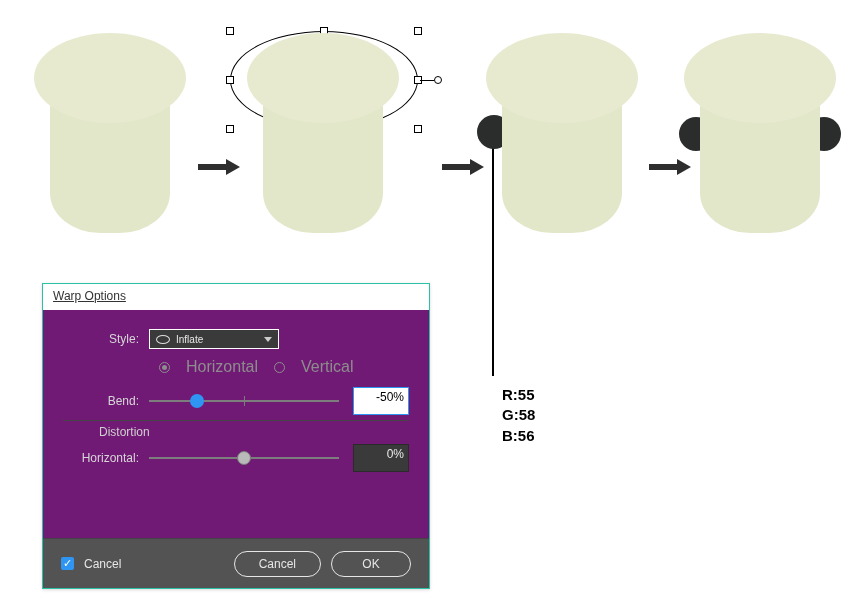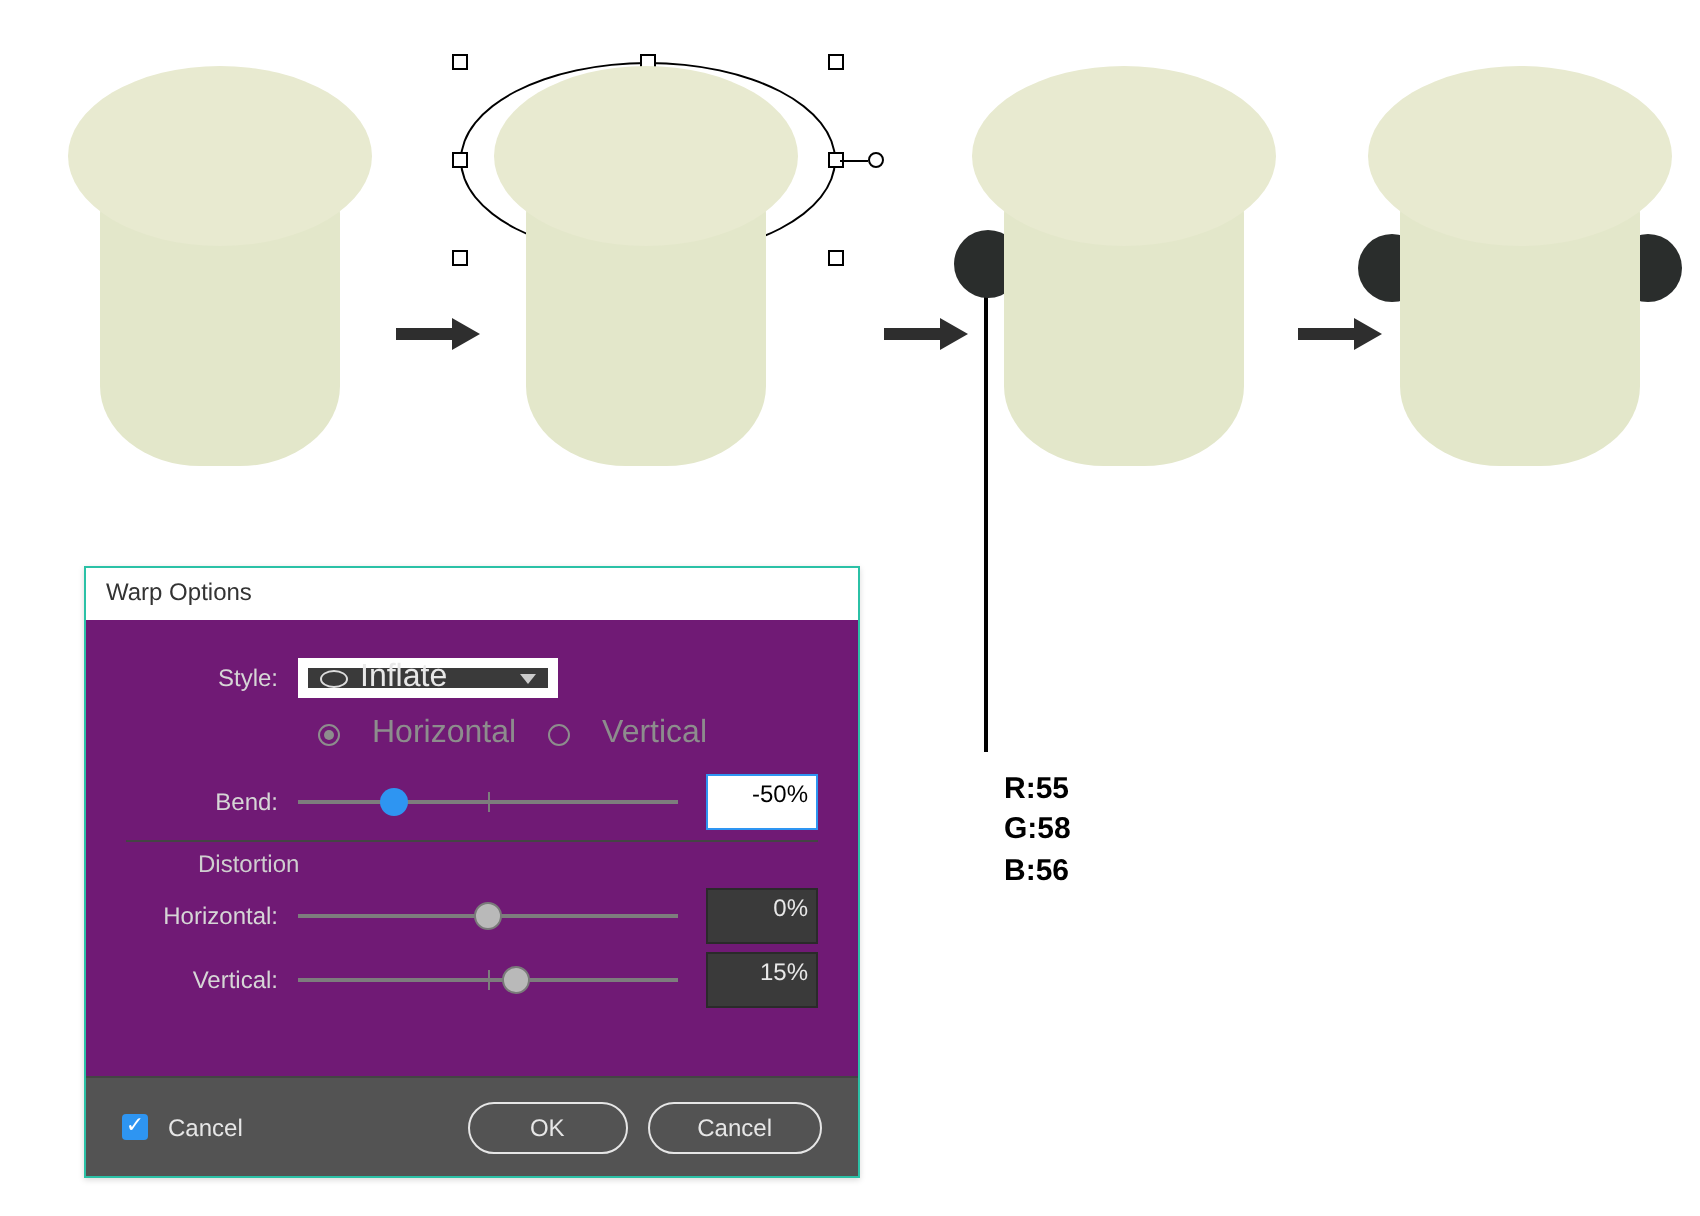--- a/index.html
+++ b/index.html
@@ -146,20 +146,21 @@
     display: flex;
     flex-direction: column;
     box-shadow: 0 1px 3px rgba(0,0,0,0.15);
   }
   .dlg-title {
     height: 26px;
     background: #fff;
     color: #333;
     font-size: 12px;
     padding: 5px 10px;
+    text-decoration: underline;
   }
   .dlg-body {
     flex: 1;
     background: #701a75;
     color: #d6d6d6;
     padding: 16px 20px 12px 20px;
     position: relative;
   }
   .row {
     display: flex;
@@ -169,27 +170,27 @@
   }
   .row .lbl {
     width: 86px;
     text-align: right;
     padding-right: 10px;
     font-size: 12px;
   }
   .select {
     width: 130px; height: 20px;
     background: #3a3a3a;
-    border: 5px solid #ffffff;
+    border: 1px solid #ffffff;
     color: #e8e8e8;
     display: flex;
     align-items: center;
     padding: 0 6px;
     justify-content: space-between;
-    font-size: 16px;
+    font-size: 10px;
     position: relative;
   }
   .select .sel-icon {
     display: inline-flex;
     align-items: center;
     gap: 6px;
   }
   .select .ellipse-icon {
     width: 14px; height: 9px;
     border: 1px solid #ddd;
@@ -408,31 +409,22 @@
     <div class="row">
       <div class="lbl">Horizontal:</div>
       <div class="slider">
         <div class="track"></div>
         <div class="tick" style="left:50%"></div>
         <div class="thumb gray" style="left:50%"></div>
       </div>
       <div class="valbox">0%</div>
     </div>
 
-    <div class="row">
-      <div class="lbl">Vertical:</div>
-      <div class="slider">
-        <div class="track"></div>
-        <div class="tick" style="left:50%"></div>
-        <div class="thumb gray" style="left:57.5%"></div>
-      </div>
-      <div class="valbox">15%</div>
-    </div>
 
   </div>
   <div class="dlg-footer">
     <span class="chk">✓</span>
     <span style="color:#e6e6e6">Cancel</span>
     <span class="spacer"></span>
+    <div class="btn">Cancel</div>
     <div class="btn">OK</div>
-    <div class="btn">Cancel</div>
   </div>
 </div>
 
 </body></html>

